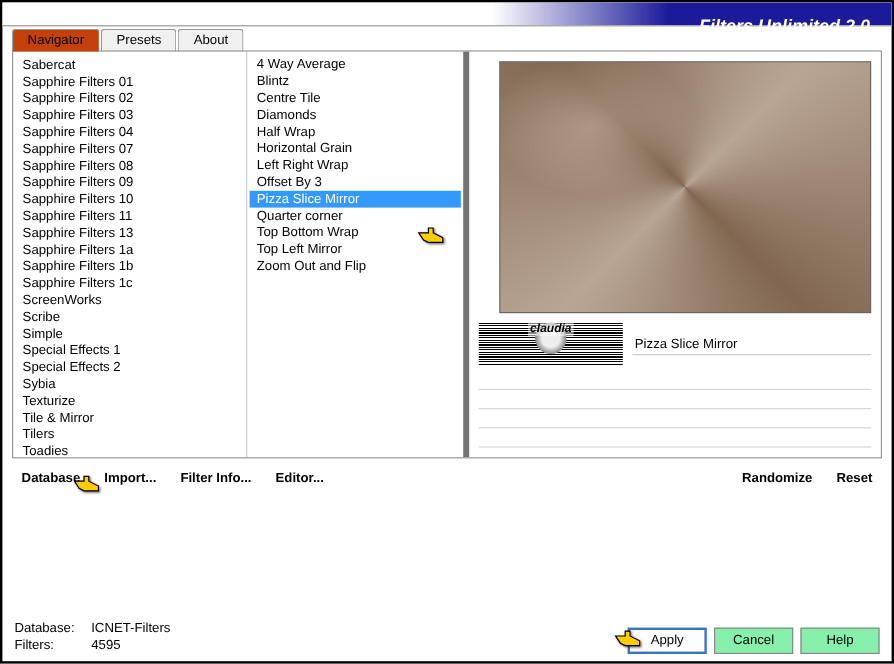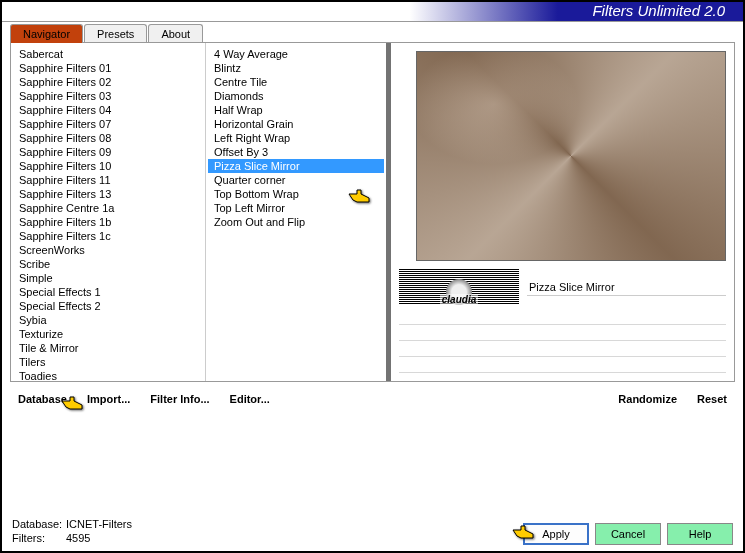--- a/index.html
+++ b/index.html
@@ -1,47 +1,47 @@
 <!DOCTYPE html>
 <html><head>
 <meta charset="utf-8">
 <style>
 *{box-sizing:border-box;margin:0;padding:0;font-family:Tahoma,Arial,sans-serif;font-size:11px}
 body{background:#fff;width:745px;height:553px;border:2px solid #000;position:relative;overflow:hidden}
 .titlebar{height:20px;background:linear-gradient(to right,#fff 0%,#fff 55%,#1a1a9a 75%,#1a1a9a 100%);position:relative;border-bottom:1px solid #999}
-.titlebar-text{position:absolute;right:18px;top:0;font-weight:normal;font-style:italic;font-size:15px;color:#fff}
+.titlebar-text{position:absolute;right:18px;top:12px;font-weight:bold;font-style:italic;font-size:15px;color:#fff}
 .tabs{display:flex;padding-left:8px;margin-top:2px}
 .tab{padding:3px 12px;border:1px solid #999;border-bottom:none;background:#f0f0f0;margin-right:1px;border-radius:3px 3px 0 0;cursor:pointer}
 .tab.active{background:#c2410c;position:relative;z-index:2}
 .tab-content{border:1px solid #999;margin:0 8px;height:340px;display:flex;position:relative;top:-1px}
 .col{height:100%;overflow:hidden;position:relative}
 .col1{width:195px;border-right:1px solid #ccc}
 .col2{width:185px;border-right:5px solid #737373}
 .col3{flex:1;padding:8px}
 .listbox{height:100%;overflow-y:auto;padding:4px 2px}
 .listbox::-webkit-scrollbar{width:16px}
 .listbox::-webkit-scrollbar-track{background:#f0f0f0;border:1px solid #ccc}
 .listbox::-webkit-scrollbar-thumb{background:#c8c8c8;border:1px solid #999}
 .list-item{padding:1px 6px;cursor:pointer;white-space:nowrap}
 .list-item.selected{background:#3399ff;color:#fff}
 .preview{width:310px;height:210px;border:1px solid #666;margin-left:auto;background:radial-gradient(ellipse 140px 100px at 25% 25%,#d4c0ac 0%,#8a6f56 60%),radial-gradient(ellipse 140px 100px at 75% 25%,#d4c0ac 0%,#8a6f56 60%),radial-gradient(ellipse 140px 100px at 25% 75%,#d4c0ac 0%,#8a6f56 60%),radial-gradient(ellipse 140px 100px at 75% 75%,#d4c0ac 0%,#8a6f56 60%),linear-gradient(45deg,#6d5440 25%,#c8b39e 50%,#6d5440 75%);position:relative}
 .preview::after{content:"";position:absolute;inset:0;background:conic-gradient(from 45deg at 50% 50%,rgba(230,220,210,.5) 0deg,rgba(120,95,75,.5) 90deg,rgba(230,220,210,.5) 180deg,rgba(120,95,75,.5) 270deg,rgba(230,220,210,.5) 360deg)}
 .filter-name-row{display:flex;align-items:center;margin-top:8px;gap:8px}
-.watermark{width:120px;height:36px;background:repeating-linear-gradient(#000 0 1px,#fff 1px 2px);position:relative;display:flex;align-items:flex-end;justify-content:center}
+.watermark{width:120px;height:36px;background:repeating-linear-gradient(#000 0 1px,#fff 1px 2px);position:relative;display:flex;align-items:flex-start;justify-content:center}
 .watermark::after{content:"";width:26px;height:26px;background:radial-gradient(circle,#eee 40%,#888 70%,#333 100%);border-radius:50%;position:absolute}
 .watermark span{position:relative;z-index:2;font-style:italic;font-weight:bold;font-size:10px;color:#000;background:rgba(255,255,255,.5);padding:0 2px}
 .filter-name{flex:1;padding:2px;border-bottom:1px solid #ccc}
 .param-rows{margin-top:4px}
 .param-row{height:16px;border-bottom:1px solid #d8d8d8}
 .button-row{display:flex;padding:6px 10px;gap:8px;align-items:center}
 .button-row .spacer{flex:1}
 .btn-text{font-weight:bold;padding:4px 6px;cursor:pointer}
 .footer{position:absolute;bottom:6px;left:10px;right:10px;display:flex;align-items:flex-end}
 .footer-info{font-size:11px;line-height:14px}
-.footer-info .lbl{display:inline-block;width:54px}
+.footer-info .lbl{display:inline-block;width:64px}
 .footer-buttons{margin-left:auto;display:flex;gap:6px;align-items:flex-end}
 .win-btn{min-width:66px;height:22px;border:1px solid #888;background:#86efac;cursor:pointer;font-size:11px;padding:0 8px}
 .win-btn.primary{border:2px solid #3a72c8;background:#fdfdfd}
 .pointer{position:absolute;width:26px;height:20px;pointer-events:none;z-index:50}
 .pointer svg{width:100%;height:100%;filter:drop-shadow(1px 1px 1px rgba(0,0,0,.6))}
 .p1{left:58px;top:391px}
 .p2{left:345px;top:184px}
 .p3{left:509px;top:520px}
 </style>
 </head>
@@ -64,21 +64,21 @@
         <div class="list-item">Sapphire Filters 01</div>
         <div class="list-item">Sapphire Filters 02</div>
         <div class="list-item">Sapphire Filters 03</div>
         <div class="list-item">Sapphire Filters 04</div>
         <div class="list-item">Sapphire Filters 07</div>
         <div class="list-item">Sapphire Filters 08</div>
         <div class="list-item">Sapphire Filters 09</div>
         <div class="list-item">Sapphire Filters 10</div>
         <div class="list-item">Sapphire Filters 11</div>
         <div class="list-item">Sapphire Filters 13</div>
-        <div class="list-item">Sapphire Centre 1a</div>
+        <div class="list-item">Sapphire Filters 1a</div>
         <div class="list-item">Sapphire Filters 1b</div>
         <div class="list-item">Sapphire Filters 1c</div>
         <div class="list-item">ScreenWorks</div>
         <div class="list-item">Scribe</div>
         <div class="list-item">Simple</div>
         <div class="list-item">Special Effects 1</div>
         <div class="list-item">Special Effects 2</div>
         <div class="list-item">Sybia</div>
         <div class="list-item">Texturize</div>
         <div class="list-item">Tile &amp; Mirror</div>

